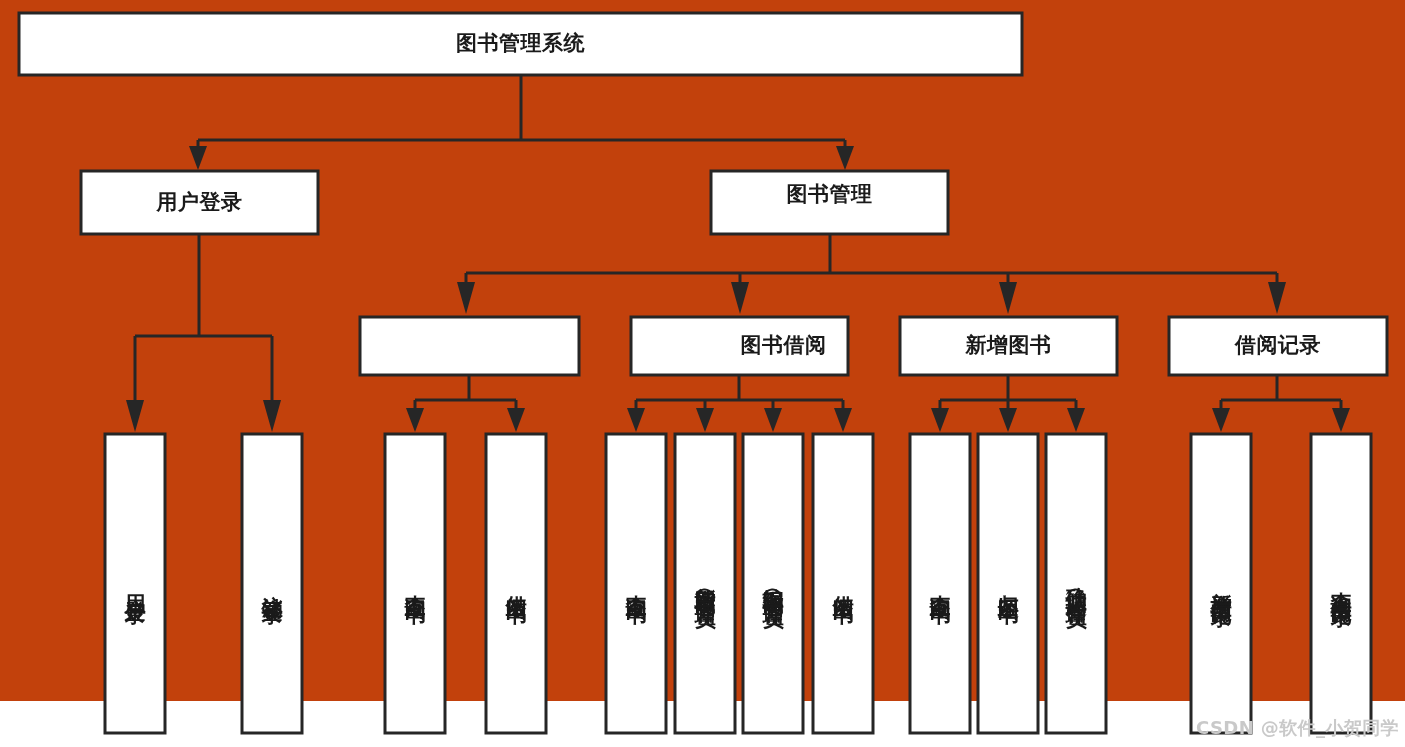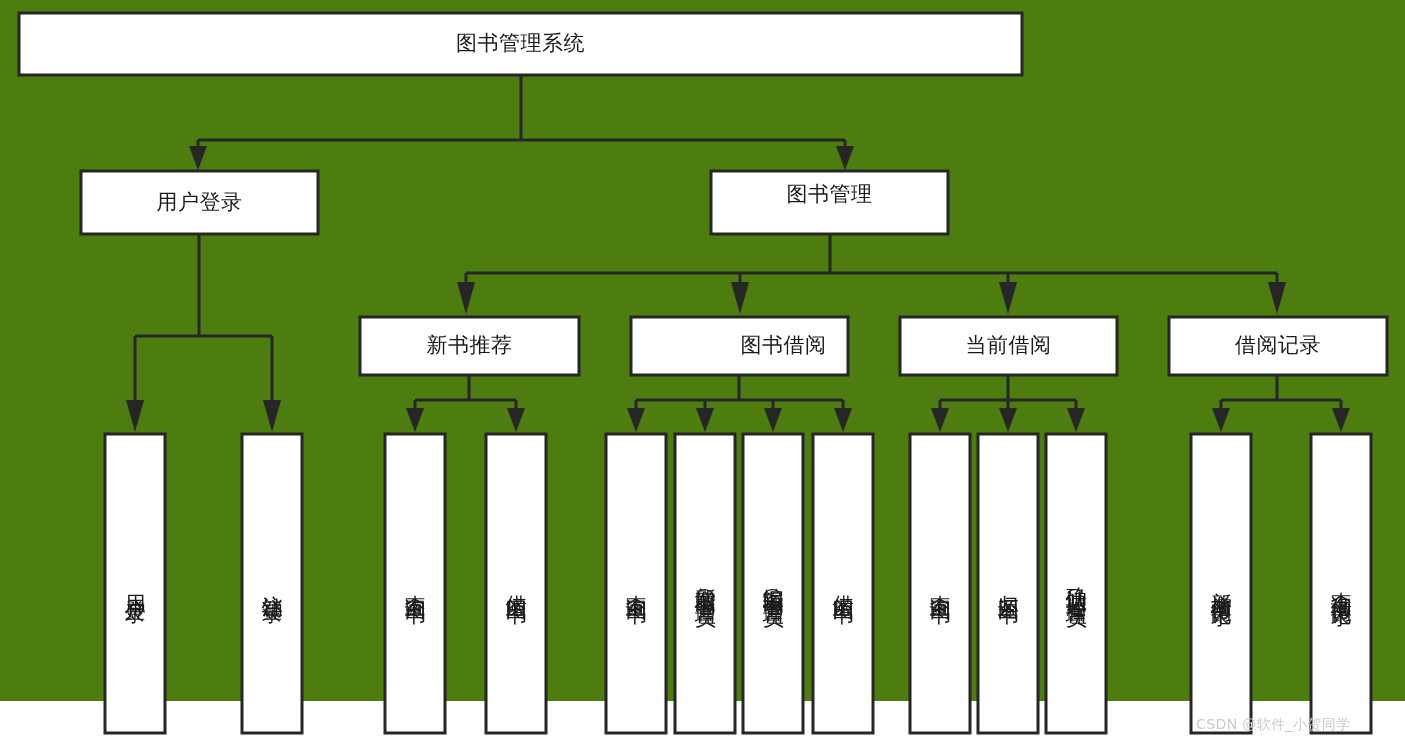--- a/index.html
+++ b/index.html
@@ -11,21 +11,22 @@
     width: 1405px;
     height: 747px;
     font-family: "DejaVu Sans", "Liberation Sans", sans-serif;
     overflow: hidden;
     position: relative;
   }
   #diagram-root {
     position: relative;
     width: 1405px;
     height: 701px;
-    background: #4d7c0f;
+    background: #c2410c;
+    font-weight: bold;
   }
   svg#diagram-svg {
     position: absolute;
     left: 0;
     top: 0;
     width: 1405px;
     height: 747px;
     display: block;
   }
   .node-box {
@@ -65,21 +66,21 @@
     letter-spacing: 3px;
     line-height: 1.08;
     writing-mode: vertical-rl;
     text-orientation: upright;
     font-family: "DejaVu Sans", "Liberation Sans", sans-serif;
     text-align: center;
   }
   .watermark {
     position: absolute;
     color: #c9c9c9;
-    font-size: 14px;
+    font-size: 18px;
     white-space: nowrap;
     font-family: "DejaVu Sans", "Liberation Sans", sans-serif;
     letter-spacing: 0.4px;
   }
 </style>
 </head>
 <body>
 
 <div id="diagram-root">
 
@@ -186,23 +187,22 @@
     <rect class="node-box" x="1191" y="434" width="60" height="299"></rect>
     <rect class="node-box" x="1311" y="434" width="60" height="299"></rect>
 
   </svg>
 
   <div class="h-label" style="left:19px; top:13px; width:1003px; height:62px;">图书管理系统</div>
 
   <div class="h-label" style="left:81px; top:171px; width:237px; height:63px;">用户登录</div>
   <div class="h-label" style="left:711px; top:163px; width:237px; height:63px;">图书管理</div>
 
-  <div class="h-label" style="left:360px; top:317px; width:219px; height:58px;">新书推荐</div>
   <div class="h-label" style="left:631px; top:317px; width:217px; height:58px;padding-left:44px;">图书借阅</div>
-  <div class="h-label" style="left:900px; top:317px; width:217px; height:58px;">当前借阅</div>
+  <div class="h-label" style="left:900px; top:317px; width:217px; height:58px;">新增图书</div>
   <div class="h-label" style="left:1169px; top:317px; width:218px; height:58px;">借阅记录</div>
 
   <div class="v-label" style="left:105px; top:434px; width:60px; height:299px;">用户登录</div>
   <div class="v-label" style="left:242px; top:434px; width:60px; height:299px;">注销登录</div>
 
   <div class="v-label" style="left:385px; top:434px; width:60px; height:299px;">查询图书</div>
   <div class="v-label" style="left:486px; top:434px; width:60px; height:299px;">借阅图书</div>
 
   <div class="v-label" style="left:606px; top:434px; width:60px; height:299px;">查询图书</div>
   <div class="v-label" style="left:675px; top:434px; width:60px; height:299px;">新增图书（管理员）</div>

